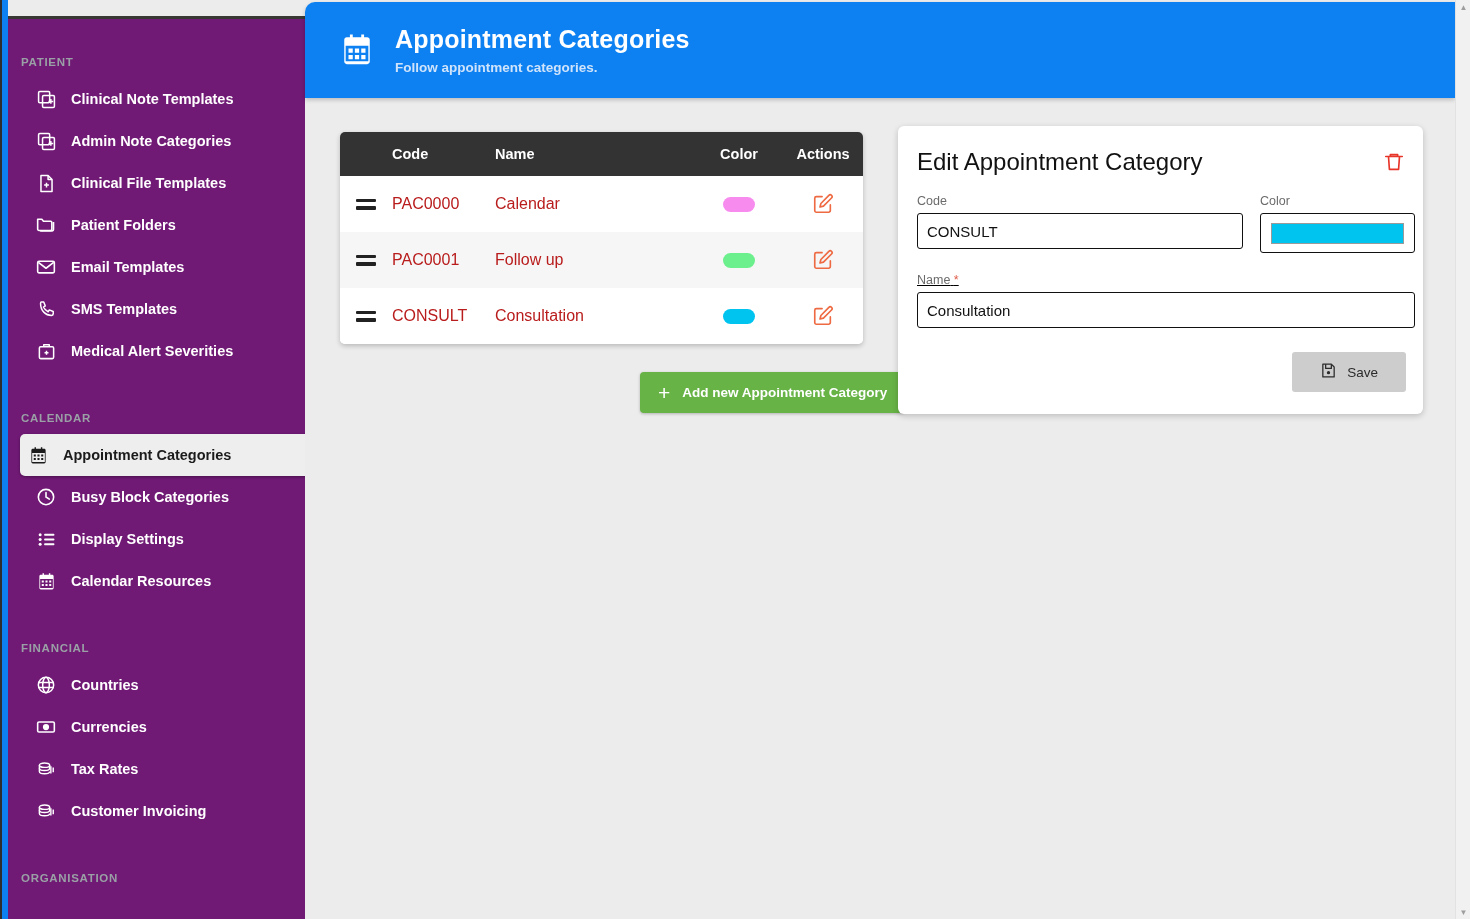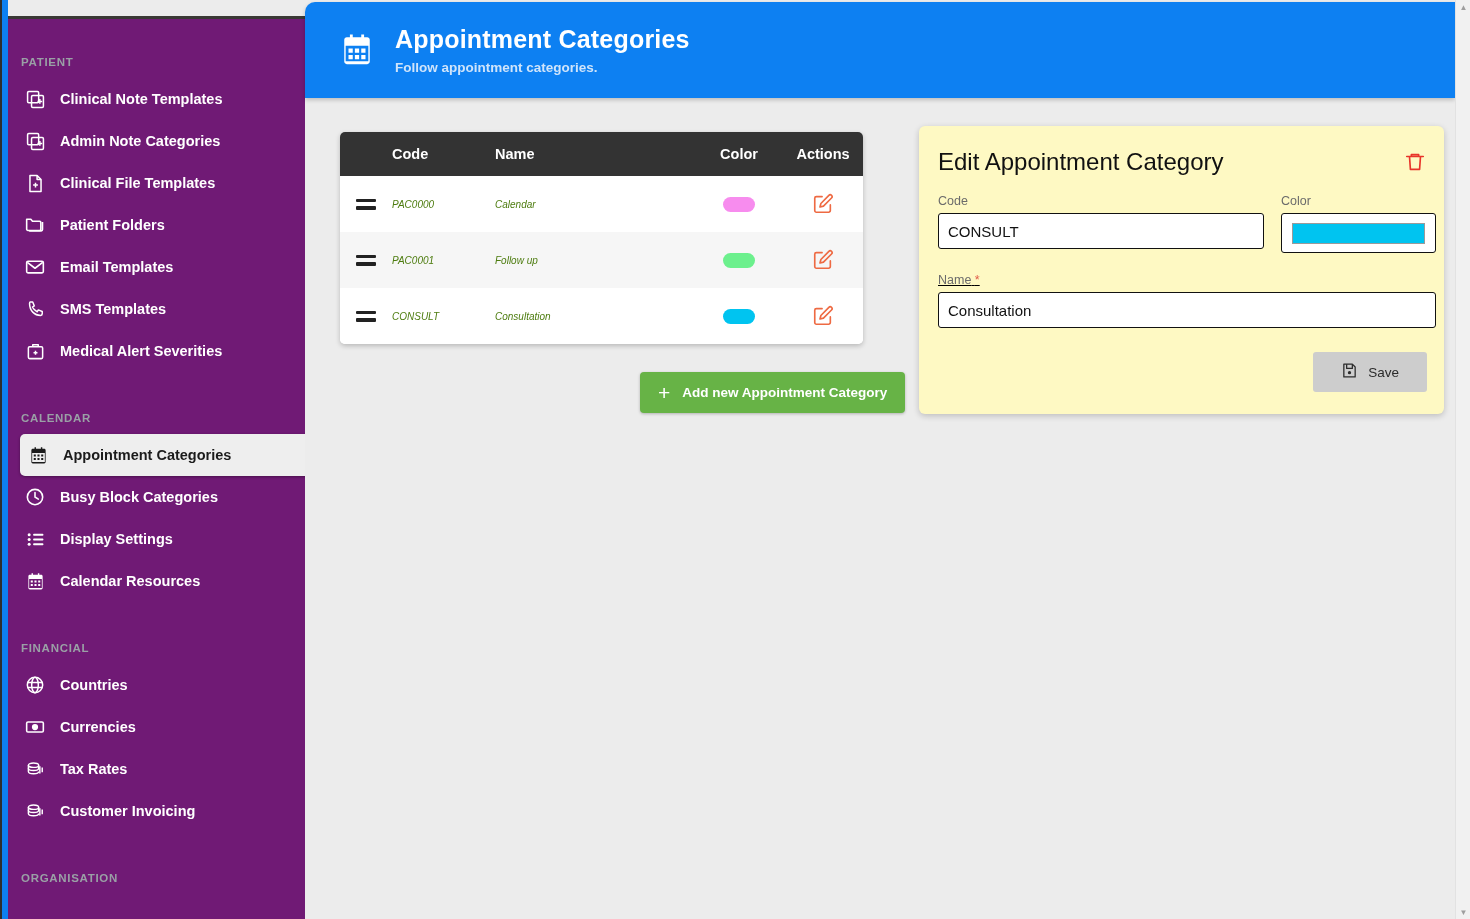--- a/index.html
+++ b/index.html
@@ -19,21 +19,21 @@
   .sidebar {
     position: absolute; left: 8px; top: 16px; width: 297px; height: 919px;
     background: #701a75; overflow: hidden;
   }
   .side-top-shade { position:absolute; left:0; top:0; width:100%; height:3px; background:#3a3835; }
   .side-group-label {
     color: #9aa0a6; font-size: 11.5px; font-weight: bold; letter-spacing: 0.7px;
     padding-left: 13px;
   }
   .side-item {
-    display: flex; align-items: center; height: 42px; padding-left: 10px;
+    display: flex; align-items: center; height: 42px; padding-left: 21px;
     color: #ffffff; font-size: 14.5px; font-weight: bold;
     cursor: pointer; white-space: nowrap;
   }
   .side-item .ico {
     width: 34px; min-width: 34px; display: flex; align-items: center; justify-content: center;
     color: #ffffff;
   }
   .side-item .lbl { margin-left: 8px; }
   .side-item.active {
     background: #eeeeee; color: #1b1b1b;
@@ -71,21 +71,21 @@
   .tbl thead th {
     background: #333333; color: #ffffff;
     font-size: 14.5px; font-weight: bold; text-align: left;
     height: 44px; padding: 0;
   }
   .th-handle { width: 52px; }
   .th-code   { width: 103px; }
   .th-name   { width: 200px; }
   .th-color  { width: 88px; text-align: center !important; }
   .th-act    { width: 80px; text-align: center !important; }
-  .tbl tbody td { height: 56px; font-size: 10px; color:#4d7c0f; padding: 0; font-style: italic; }
+  .tbl tbody td { height: 56px; font-size: 16px; color:#b91c1c; padding: 0; }
   .tbl tbody tr:nth-child(even) { background: #f6f6f6; }
   .tbl tbody tr:nth-child(odd)  { background: #ffffff; }
   .cell-pad { padding-left: 2px; }
   .handle { display:flex; flex-direction: column; gap:4px; align-items:center; justify-content:center; cursor: grab; }
   .handle span { display:block; width:20px; height:3.5px; background:#222; border-radius:1px; }
   .swatch { width:32px; height:15px; border-radius:8px; margin: 0 auto; }
   .act-btn { display:flex; align-items:center; justify-content:center; cursor:pointer; }
 
   
   .add-btn {
@@ -94,22 +94,22 @@
     height: 41px; padding: 0 18px;
     background:#67b346; color:#fff; border:none; border-radius:4px;
     font-size:13.5px; font-weight:bold; cursor:pointer;
     box-shadow: 0 1px 3px rgba(0,0,0,.25);
     font-family: "Liberation Sans", sans-serif;
   }
   .add-btn .plus { font-size: 21px; font-weight: normal; line-height: 1; }
 
   
   .edit-card {
-    position:absolute; left: 614px; top: 126px; width: 525px; height: 288px;
-    background:#fef9c3; border-radius: 6px;
+    position:absolute; left: 593px; top: 126px; width: 525px; height: 288px;
+    background:#ffffff; border-radius: 6px;
     box-shadow: 0 2px 6px rgba(0,0,0,.2);
   }
   .edit-title { position:absolute; left:19px; top:22px; font-size:24px; color:#111; }
   .trash-btn { position:absolute; right: 18px; top: 24px; cursor:pointer; }
   .fld-label { font-size: 12.5px; color: #6b6b6b; margin-bottom: 5px; }
   .req { color:#e05c4a; }
   .fld { position:absolute; }
   .fld-code  { left:19px; top: 68px; width: 326px; }
   .fld-color { left: 362px; top: 68px; width: 155px; }
   .fld-name  { left:19px; top: 147px; width: 498px; text-decoration: underline; }

